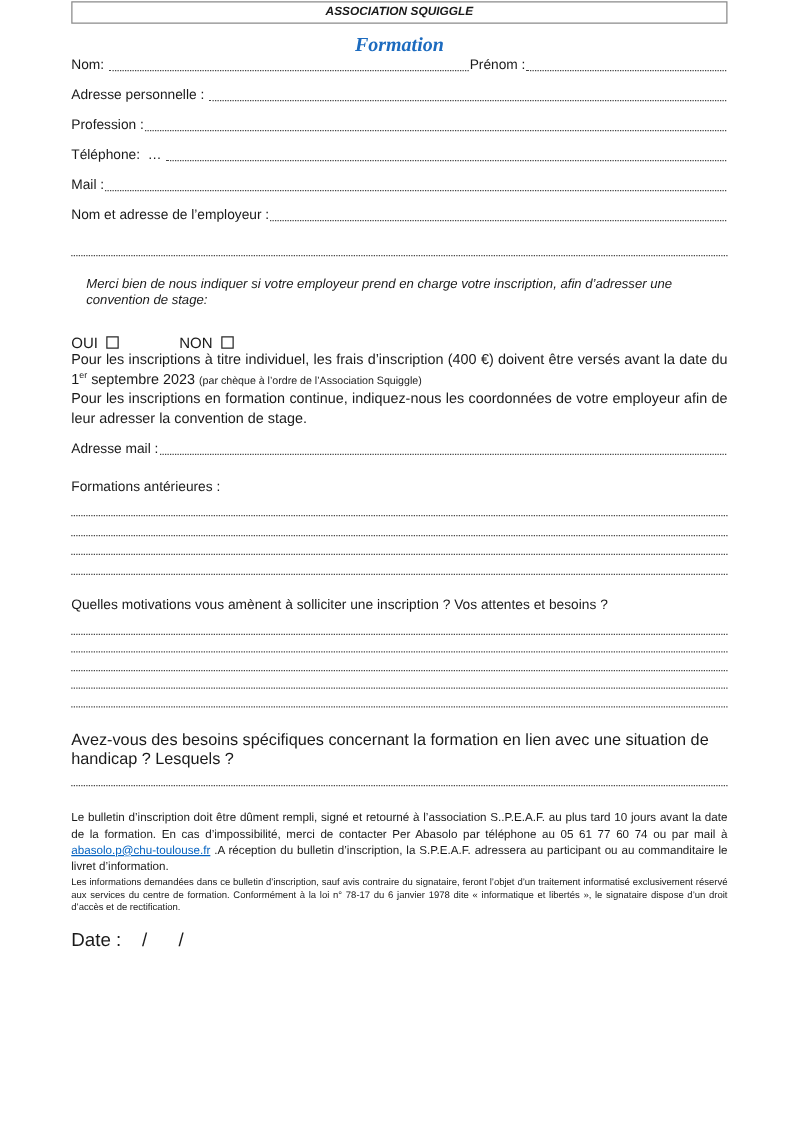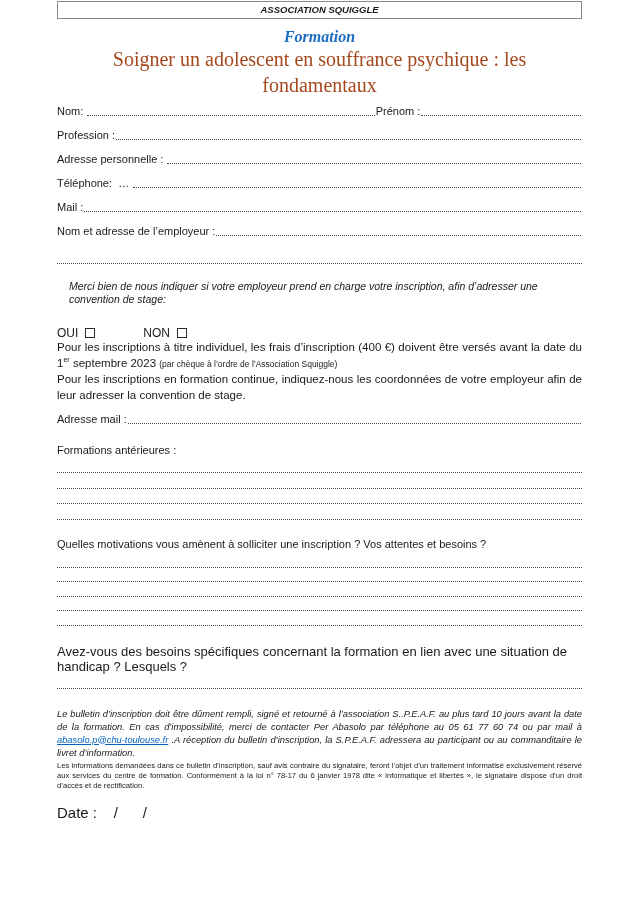--- a/index.html
+++ b/index.html
@@ -69,56 +69,54 @@
   .para-block { margin-top: 0; }
   .small-inline { font-size: 8.5px; }
   sup { font-size: 62%; vertical-align: super; line-height: 0; }
   
   .compact .row { margin-bottom: 1px; }
   .section-gap { margin-top: 18px; }
   
   .fine {
     font-size: 9.3px; line-height: 13px; text-align: justify;
     margin-top: 19px;
-    font-style: italic;
   }
   .privacy {
     font-size: 7.6px; line-height: 10px; text-align: justify;
     margin-top: 1px;
   }
   .link { color: var(--link-blue, #0563c1); text-decoration: underline; cursor: pointer; }
   
   .date-line { font-size: 15px; margin-top: 13px; white-space: pre; }
 </style>
 </head>
 <body>
 
 <div class="page">
 
   <div class="assoc-box">
     <span>ASSOCIATION SQUIGGLE</span>
   </div>
 
   <div class="formation">Formation</div>
 
-  <div class="course-title">Soigner un adolescent en souffrance psychique : les fondamentaux</div>
 
 
   <div class="row">
     <span class="lbl">Nom: </span>
     <span class="leader lead-wide"></span>
     <span class="lbl">Prénom :</span>
     <span class="leader lead-std"></span>
   </div>
   <div class="row">
-    <span class="lbl">Profession :</span>
+    <span class="lbl">Adresse personnelle : </span>
     <span class="leader lead-std"></span>
   </div>
   <div class="row">
-    <span class="lbl">Adresse personnelle : </span>
+    <span class="lbl">Profession :</span>
     <span class="leader lead-std"></span>
   </div>
   <div class="row">
     <span class="lbl">Téléphone:  … </span>
     <span class="leader lead-std"></span>
   </div>
   <div class="row">
     <span class="lbl">Mail :</span>
     <span class="leader lead-std"></span>
   </div>

